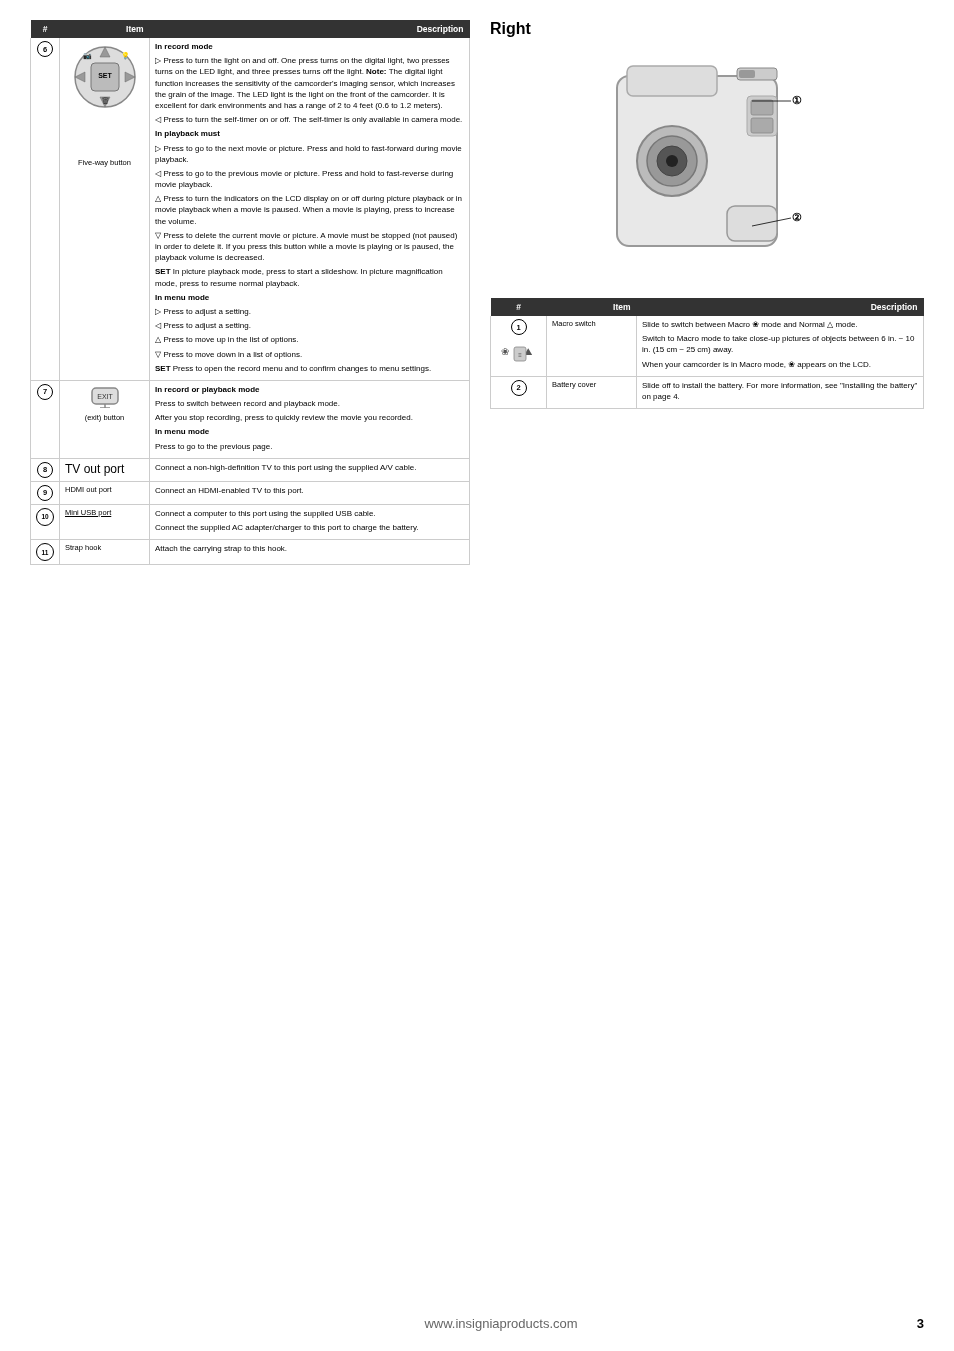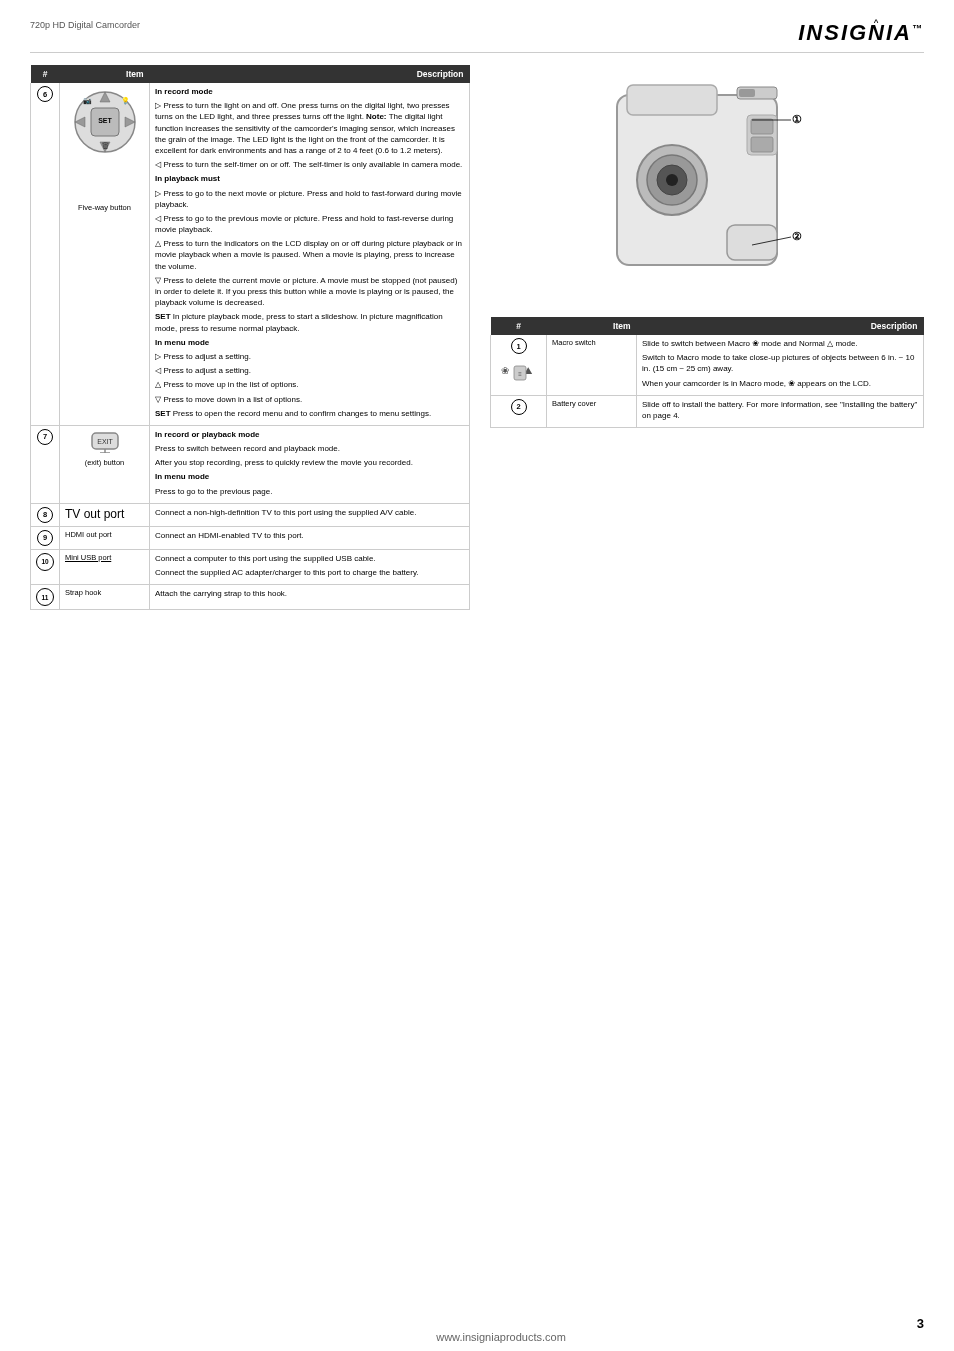--- a/index.html
+++ b/index.html
@@ -94,27 +94,27 @@
       font-weight: bold;
     }
 
     .right-table-container {
       margin-top: 12px;
     }
 
     
     .footer {
       position: absolute;
-      bottom: 8px;
+      bottom: 20px;
       left: 0;
       right: 0;
       display: flex;
       justify-content: center;
       align-items: center;
-      font-size: 11px;
+      font-size: 13px;
       color: #666;
       padding-left: 48px;
     }
     .page-num {
       position: absolute;
       bottom: 20px;
       right: 30px;
       font-size: 13px;
       font-weight: bold;
     }
@@ -123,24 +123,20 @@
     .tri-right::before { content: "▷ "; }
     .tri-left::before { content: "◁ "; }
     .tri-up::before { content: "△ "; }
     .tri-down::before { content: "▽ "; }
   </style>
 </head>
 <body>
 
 <div class="page-container">
 
-  <div class="header">
-    <span class="header-title">720p HD Digital Camcorder</span>
-    <span class="logo">INSIG<span style="position:relative;">N<span style="position:absolute;top:-2px;left:50%;transform:translateX(-50%);font-size:8px;font-style:normal;">^</span></span>IA<sup>™</sup></span>
-  </div>
 
   <div class="main-content">
 
     <div class="left-section">
       <table>
         <thead>
           <tr>
             <th class="col-num">#</th>
             <th class="col-item">Item</th>
             <th class="col-desc">Description</th>
@@ -274,20 +270,21 @@
             </td>
             <td class="col-desc">
               <div class="desc-text">Attach the carrying strap to this hook.</div>
             </td>
           </tr>
         </tbody>
       </table>
     </div>
 
     <div class="right-section">
+      <div class="section-title">Right</div>
 
       <div style="position:relative; width:220px; height:240px; margin:0 auto 10px auto;">
         <svg width="220" height="240" viewBox="0 0 220 240">
 
           <rect x="20" y="30" width="160" height="170" rx="12" fill="#e8e8e8" stroke="#999" stroke-width="2"></rect>
 
           <rect x="30" y="20" width="90" height="30" rx="6" fill="#ddd" stroke="#aaa" stroke-width="1.5"></rect>
 
           <ellipse cx="75" cy="115" rx="35" ry="35" fill="#bbb" stroke="#888" stroke-width="2"></ellipse>
           <ellipse cx="75" cy="115" rx="25" ry="25" fill="#999" stroke="#777" stroke-width="1.5"></ellipse>

